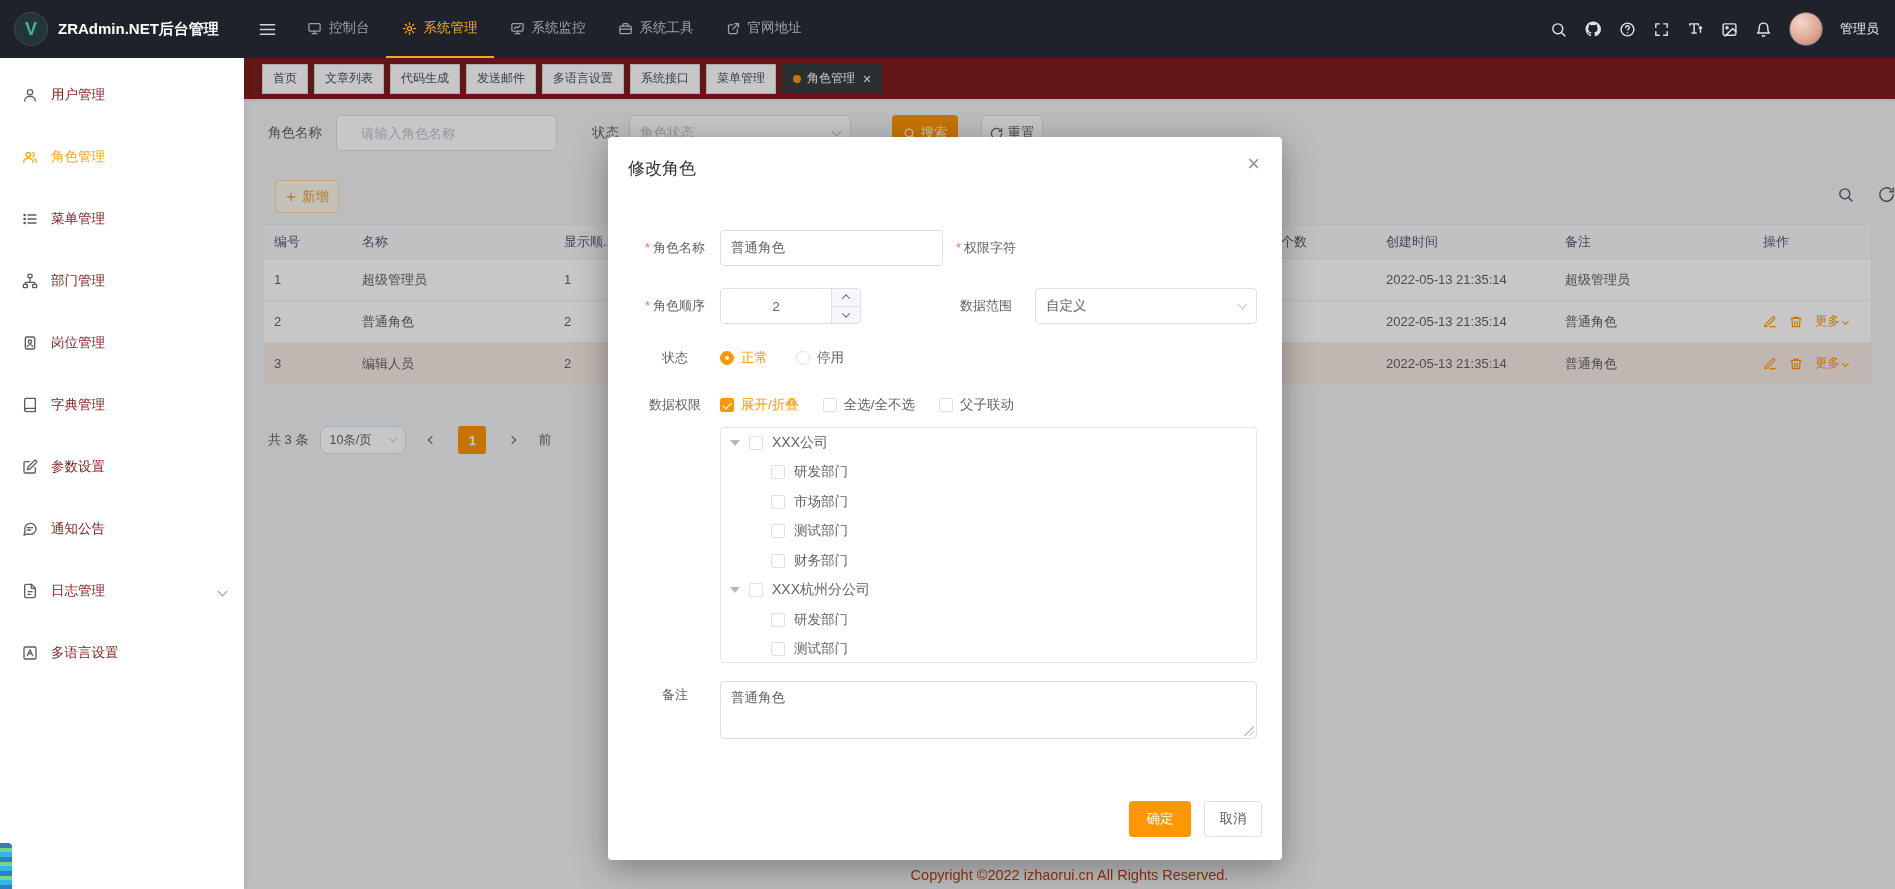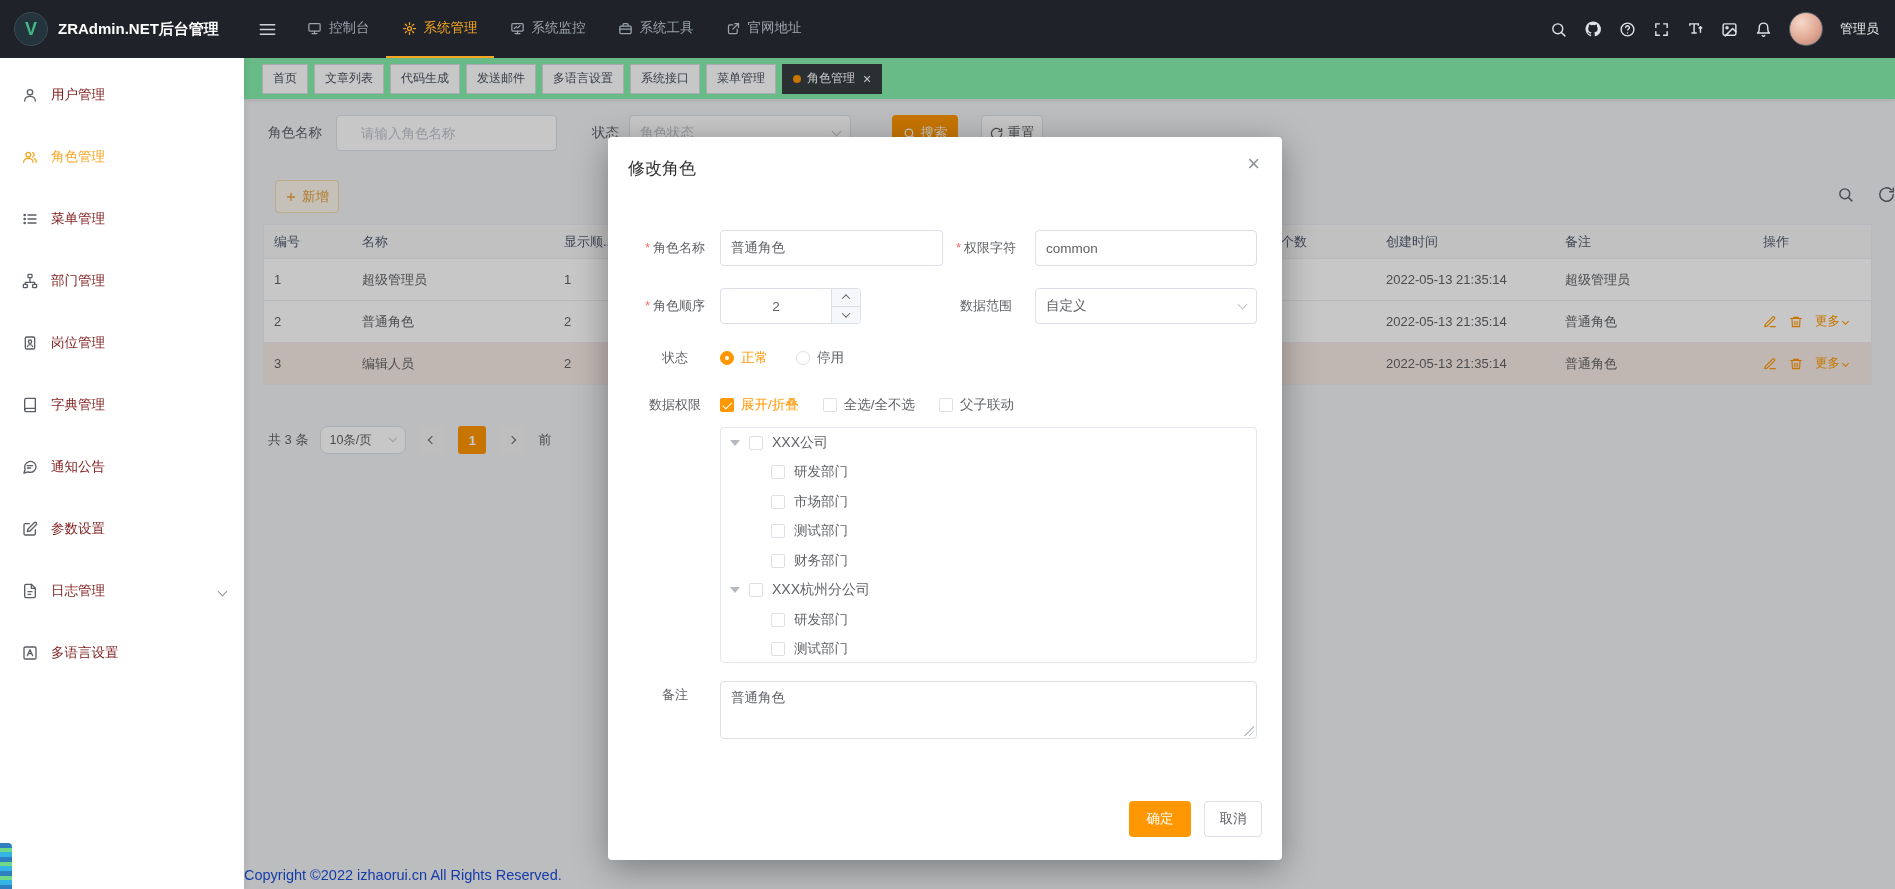--- a/index.html
+++ b/index.html
@@ -27,21 +27,21 @@
   .sidebar{position:absolute;left:0;top:58px;width:244px;height:831px;background:#fff;z-index:10;
     box-shadow:2px 0 6px rgba(0,21,41,.06);padding-top:6px}
   .side-item{display:flex;align-items:center;gap:13px;height:62px;padding:0 18px 0 22px;color:#7f1d1d;font-size:13.5px}
   .side-item .s-ic{color:#5a5e66;flex:none}
   .side-item.active{color:#f5a623}
   .side-item.active .s-ic{color:#f5a623}
   .side-chev{margin-left:auto;color:#909399}
 
   
   .content{position:absolute;left:244px;top:58px;width:1651px;height:831px;background:#f0f2f5;overflow:hidden}
-  .tabsbar{position:absolute;left:0;top:0;width:100%;height:42px;background:#86efac;border-bottom:1px solid #e4e7ed;
+  .tabsbar{position:absolute;left:0;top:0;width:100%;height:42px;background:#7f1d1d;border-bottom:1px solid #e4e7ed;
     box-shadow:0 1px 3px rgba(0,21,41,.08);display:flex;align-items:center;gap:6px;padding-left:18px}
   .tab{height:30px;display:flex;align-items:center;gap:6px;padding:0 10px;border:1px solid #d8dce5;background:#fff;color:#495060;font-size:12px;white-space:nowrap}
   .tab.active{background:#373d41;border-color:#373d41;color:#fff}
   .tab-dot{width:8px;height:8px;border-radius:50%;background:#ff9700}
   .tab-close{font-size:14px;line-height:1;color:#fff;margin-left:2px}
 
   .f-label{position:absolute;color:#606266;line-height:36px;font-size:13.5px;white-space:nowrap}
   .in{background:#fff;border:1px solid #dcdfe6;border-radius:4px;height:36px;font-size:13.5px;color:#606266;
     padding:0 10px;font-family:inherit;outline:none}
   .in::placeholder{color:#bfc4cc}
@@ -72,21 +72,21 @@
   .op{display:flex;align-items:center;gap:3px;color:#ff9700;font-size:12.5px}
 
   
   .pager{position:absolute;left:24px;top:368px;display:flex;align-items:center;gap:12px;color:#606266}
   .pg-total{font-size:13px}
   .pg-size{position:relative;width:86px;height:28px;background:#fff;border:1px solid #dcdfe6;border-radius:8px;display:flex;align-items:center;padding:0 22px 0 8px;font-size:12.5px;color:#606266}
   .pg-btn{width:28px;height:28px;border-radius:3px;background:#f4f4f5;color:#606266;display:flex;align-items:center;justify-content:center}
   .pg-btn.cur{background:#ff9700;color:#fff;font-weight:bold}
   .pg-jump{font-size:13px}
 
-  .copyright{position:absolute;left:0;bottom:6px;width:100%;color:#1d4ed8;font-size:14.5px}
+  .copyright{position:absolute;left:0;bottom:6px;width:100%;text-align:center;color:#c2410c;font-size:14.5px}
 
   .overlay{position:absolute;inset:0;background:rgba(0,0,0,.22);z-index:50}
 
   
   .modal{position:absolute;left:608px;top:137px;width:674px;height:723px;background:#fff;border-radius:4px;
     box-shadow:0 8px 34px rgba(0,0,0,.35);z-index:100}
   .m-title{position:absolute;left:20px;top:20px;font-size:17px;color:#303133}
   .m-close{position:absolute;right:18px;top:12px;font-size:22px;color:#909399;line-height:1;padding:4px}
   .m-label{position:absolute;color:#606266;font-size:13px;text-align:center;white-space:nowrap}
   .req{color:#f56c6c;margin-right:3px}
@@ -297,34 +297,34 @@
         <svg viewBox="0 0 24 24" width="16" height="16" fill="none" stroke="currentColor" stroke-width="2" stroke-linecap="round" stroke-linejoin="round">
           <path d="M4 19.5A2.5 2.5 0 016.5 17H20"></path>
           <path d="M6.5 2H20v20H6.5A2.5 2.5 0 014 19.5v-15A2.5 2.5 0 016.5 2z"></path>
         </svg>
       </span>
     <span data-interactable="false">字典管理</span>
   </div>
   <div class="side-item" data-interactable="true">
     <span class="s-ic" data-interactable="false">
         <svg viewBox="0 0 24 24" width="16" height="16" fill="none" stroke="currentColor" stroke-width="2" stroke-linecap="round" stroke-linejoin="round">
+          <path d="M11 4H5a2 2 0 00-2 2v13a2 2 0 002 2h13a2 2 0 002-2v-6"></path>
+          <path d="M18.4 2.6a2 2 0 013 3L12 15l-4 1 1-4z"></path>
+        </svg>
+      </span>
+    <span data-interactable="false">参数设置</span>
+  </div>
+  <div class="side-item" data-interactable="true">
+    <span class="s-ic" data-interactable="false">
+        <svg viewBox="0 0 24 24" width="16" height="16" fill="none" stroke="currentColor" stroke-width="2" stroke-linecap="round" stroke-linejoin="round">
           <path d="M21 11.5a8.5 8.5 0 01-8.5 8.5c-1.2 0-2.4-.2-3.4-.7L3 21l1.7-5.6A8.5 8.5 0 1121 11.5z"></path>
           <path d="M8 10h8M8 13.5h5"></path>
         </svg>
       </span>
     <span data-interactable="false">通知公告</span>
-  </div>
-  <div class="side-item" data-interactable="true">
-    <span class="s-ic" data-interactable="false">
-        <svg viewBox="0 0 24 24" width="16" height="16" fill="none" stroke="currentColor" stroke-width="2" stroke-linecap="round" stroke-linejoin="round">
-          <path d="M11 4H5a2 2 0 00-2 2v13a2 2 0 002 2h13a2 2 0 002-2v-6"></path>
-          <path d="M18.4 2.6a2 2 0 013 3L12 15l-4 1 1-4z"></path>
-        </svg>
-      </span>
-    <span data-interactable="false">参数设置</span>
   </div>
   <div class="side-item" data-interactable="true">
     <span class="s-ic" data-interactable="false">
         <svg viewBox="0 0 24 24" width="16" height="16" fill="none" stroke="currentColor" stroke-width="2" stroke-linecap="round" stroke-linejoin="round">
           <path d="M14 2H6a2 2 0 00-2 2v16a2 2 0 002 2h12a2 2 0 002-2V8z"></path>
           <path d="M14 2v6h6M9 13h6M9 17h4"></path>
         </svg>
       </span>
     <span data-interactable="false">日志管理</span>
     <span class="side-chev chevron chev-down" data-interactable="false"></span>
@@ -501,21 +501,20 @@
   <div class="overlay" data-interactable="true"></div>
 </main>
 
 <section class="modal" data-interactable="false">
   <div class="m-title" data-interactable="false">修改角色</div>
   <div class="m-close" data-interactable="true">×</div>
 
   <span class="m-label" style="left:30px;top:93px;width:74px;line-height:36px" data-interactable="false"><span class="req" data-interactable="false">*</span><span>角色名称</span></span>
   <input class="in m-in" style="left: 112px; top: 93px; width: 223px;" data-interactable="true" value="普通角色">
   <span class="m-label" style="left:340px;top:93px;width:76px;line-height:36px" data-interactable="false"><span class="req" data-interactable="false">*</span><span>权限字符</span></span>
-  <input class="in m-in" style="left: 427px; top: 93px; width: 222px;" data-interactable="true" value="common">
 
   <span class="m-label" style="left:30px;top:151px;width:74px;line-height:36px" data-interactable="false"><span class="req" data-interactable="false">*</span><span>角色顺序</span></span>
   <div class="stepper" data-interactable="true">
     <input data-interactable="true" value="2" style="">
     <div class="step-ctrl">
       <div class="step-btn" data-interactable="true">
           <span class="mini-chev up"></span>
         </div>
       <div class="step-btn" data-interactable="true">
           <span class="mini-chev down"></span>

